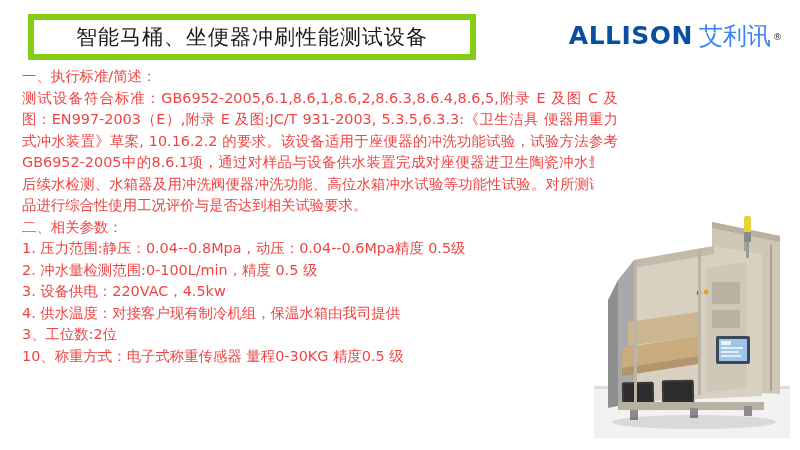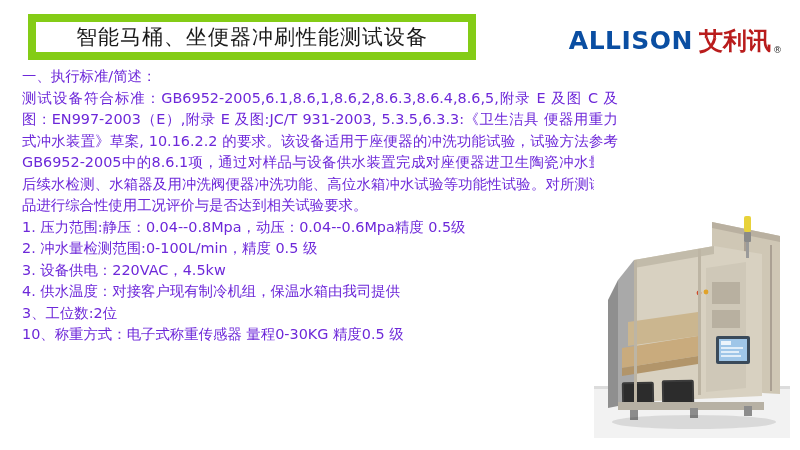--- a/index.html
+++ b/index.html
@@ -21,74 +21,74 @@
     box-sizing: border-box;
   }
 
   
   .title-box {
     position: absolute;
     left: 28px;
     top: 14px;
     width: 448px;
     height: 46px;
-    border: 8px solid #84cc16;
+    border: 6px solid #84cc16;
     box-sizing: border-box;
     display: flex;
     align-items: center;
     justify-content: center;
   }
   .title-text {
     font-size: 21px;
     color: #1a1a1a;
     letter-spacing: 1px;
     font-family: "DejaVu Sans", "Liberation Sans", sans-serif;
     white-space: nowrap;
   }
 
   .brand {
     position: absolute;
     right: 18px;
     top: 16px;
     display: flex;
-    align-items: flex-end;
+    align-items: center;
     height: 40px;
   }
   .brand-latin {
     font-size: 25px;
     font-weight: bold;
     color: #0a4ea2;
     letter-spacing: 0.5px;
     line-height: 30px;
     font-family: "DejaVu Sans", "Liberation Sans", sans-serif;
   }
   .brand-cn {
     font-size: 24px;
-    font-weight: bold;
-    color: #b91c1c;
+    font-weight: normal;
+    color: #3b82f6;
     margin-left: 6px;
     line-height: 30px;
   }
   .brand-reg {
     font-size: 9px;
     color: #333333;
     margin-left: 2px;
     line-height: 12px;
     margin-top: 1px;
   }
 
   
   .body-text {
     position: absolute;
     left: 22px;
     top: 66px;
     width: 596px;
     font-size: 14.4px;
     line-height: 21.5px;
-    color: #6d28d9;
+    color: #ef4444;
     text-align: justify;
   }
   .body-text .para {
     margin: 0;
     text-indent: 0;
   }
   .section-head {
     margin: 0;
   }
   .list {
@@ -127,20 +127,21 @@
 
   <div class="brand">
     <span class="brand-latin">ALLISON</span>
     <span class="brand-cn">艾利讯</span>
     <span class="brand-reg">®</span>
   </div>
 
   <div class="body-text">
     <p class="section-head">一、执行标准/简述：</p>
     <p class="para wrap-ok">测试设备符合标准：GB6952-2005,6.1,8.6,1,8.6,2,8.6.3,8.6.4,8.6,5,附录 E 及图 C 及图：EN997-2003（E）,附录 E 及图:JC/T 931-2003, 5.3.5,6.3.3:《卫生洁具 便器用重力式冲水装置》草案, 10.16.2.2 的要求。该设备适用于座便器的冲洗功能试验，试验方法参考GB6952-2005中的8.6.1项，通过对样品与设备供水装置完成对座便器进卫生陶瓷冲水量及后续水检测、水箱器及用冲洗阀便器冲洗功能、高位水箱冲水试验等功能性试验。对所测试产品进行综合性使用工况评价与是否达到相关试验要求。</p>
+    <p class="section-head">二、相关参数：</p>
     <ul class="list">
       <li>1. 压力范围:静压：0.04--0.8Mpa，动压：0.04--0.6Mpa精度 0.5级</li>
       <li>2. 冲水量检测范围:0-100L/min，精度 0.5 级</li>
       <li>3. 设备供电：220VAC，4.5kw</li>
       <li>4. 供水温度：对接客户现有制冷机组，保温水箱由我司提供</li>
       <li>3、工位数:2位</li>
       <li>10、称重方式：电子式称重传感器  量程0-30KG 精度0.5 级</li>
     </ul>
   </div>
 

